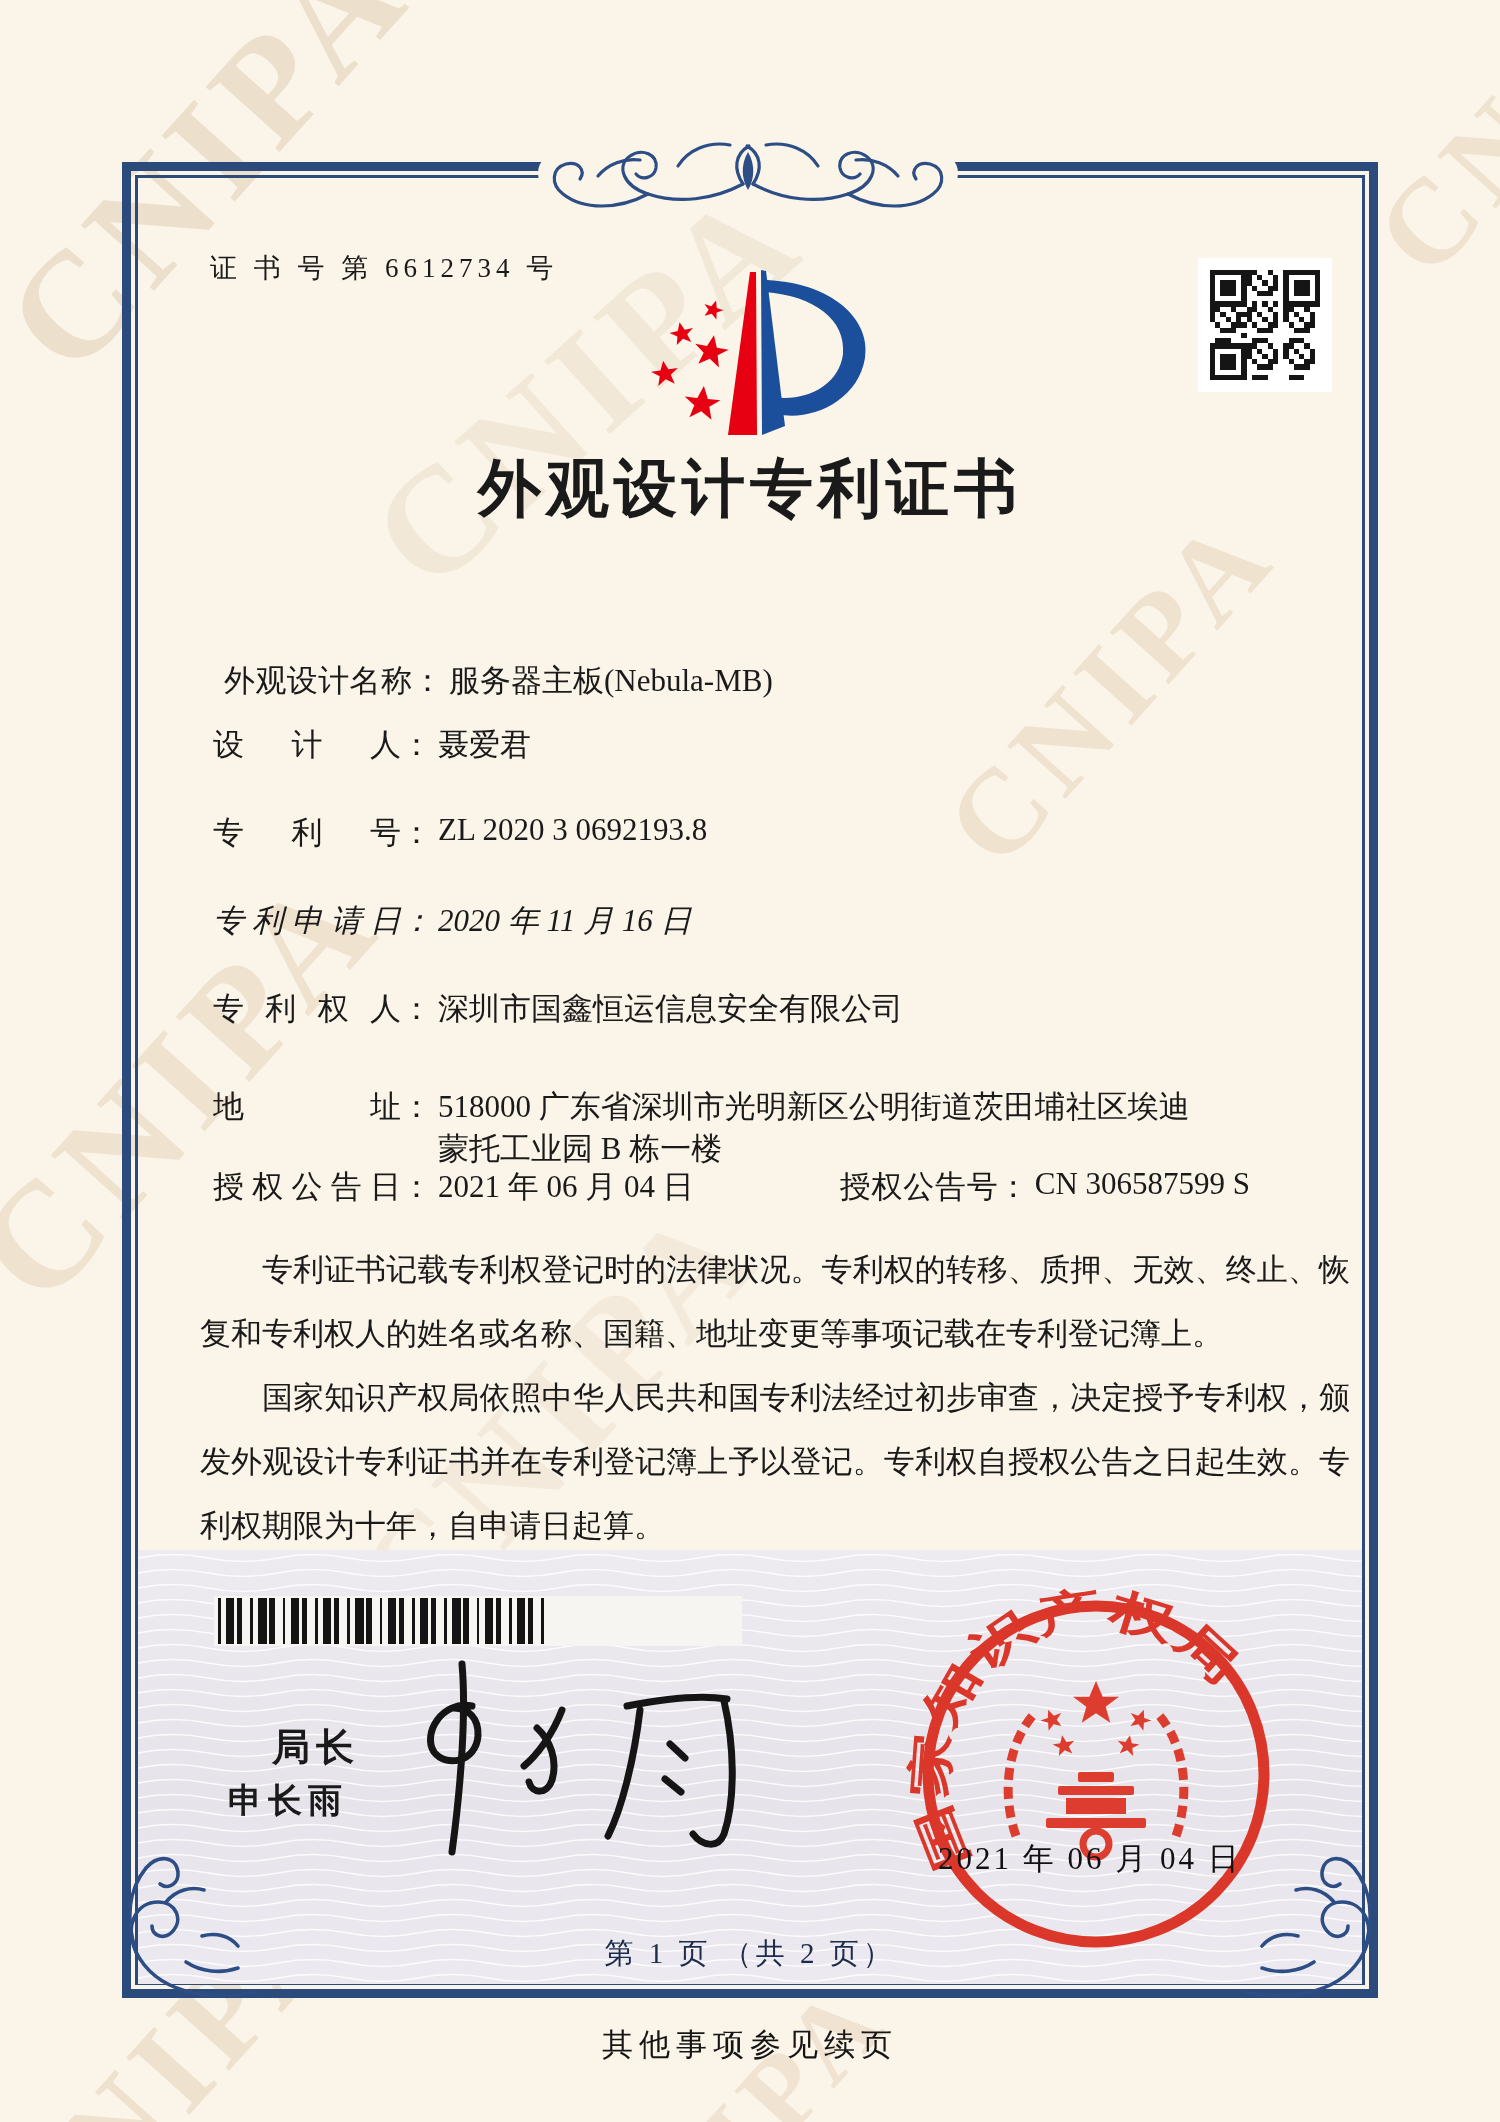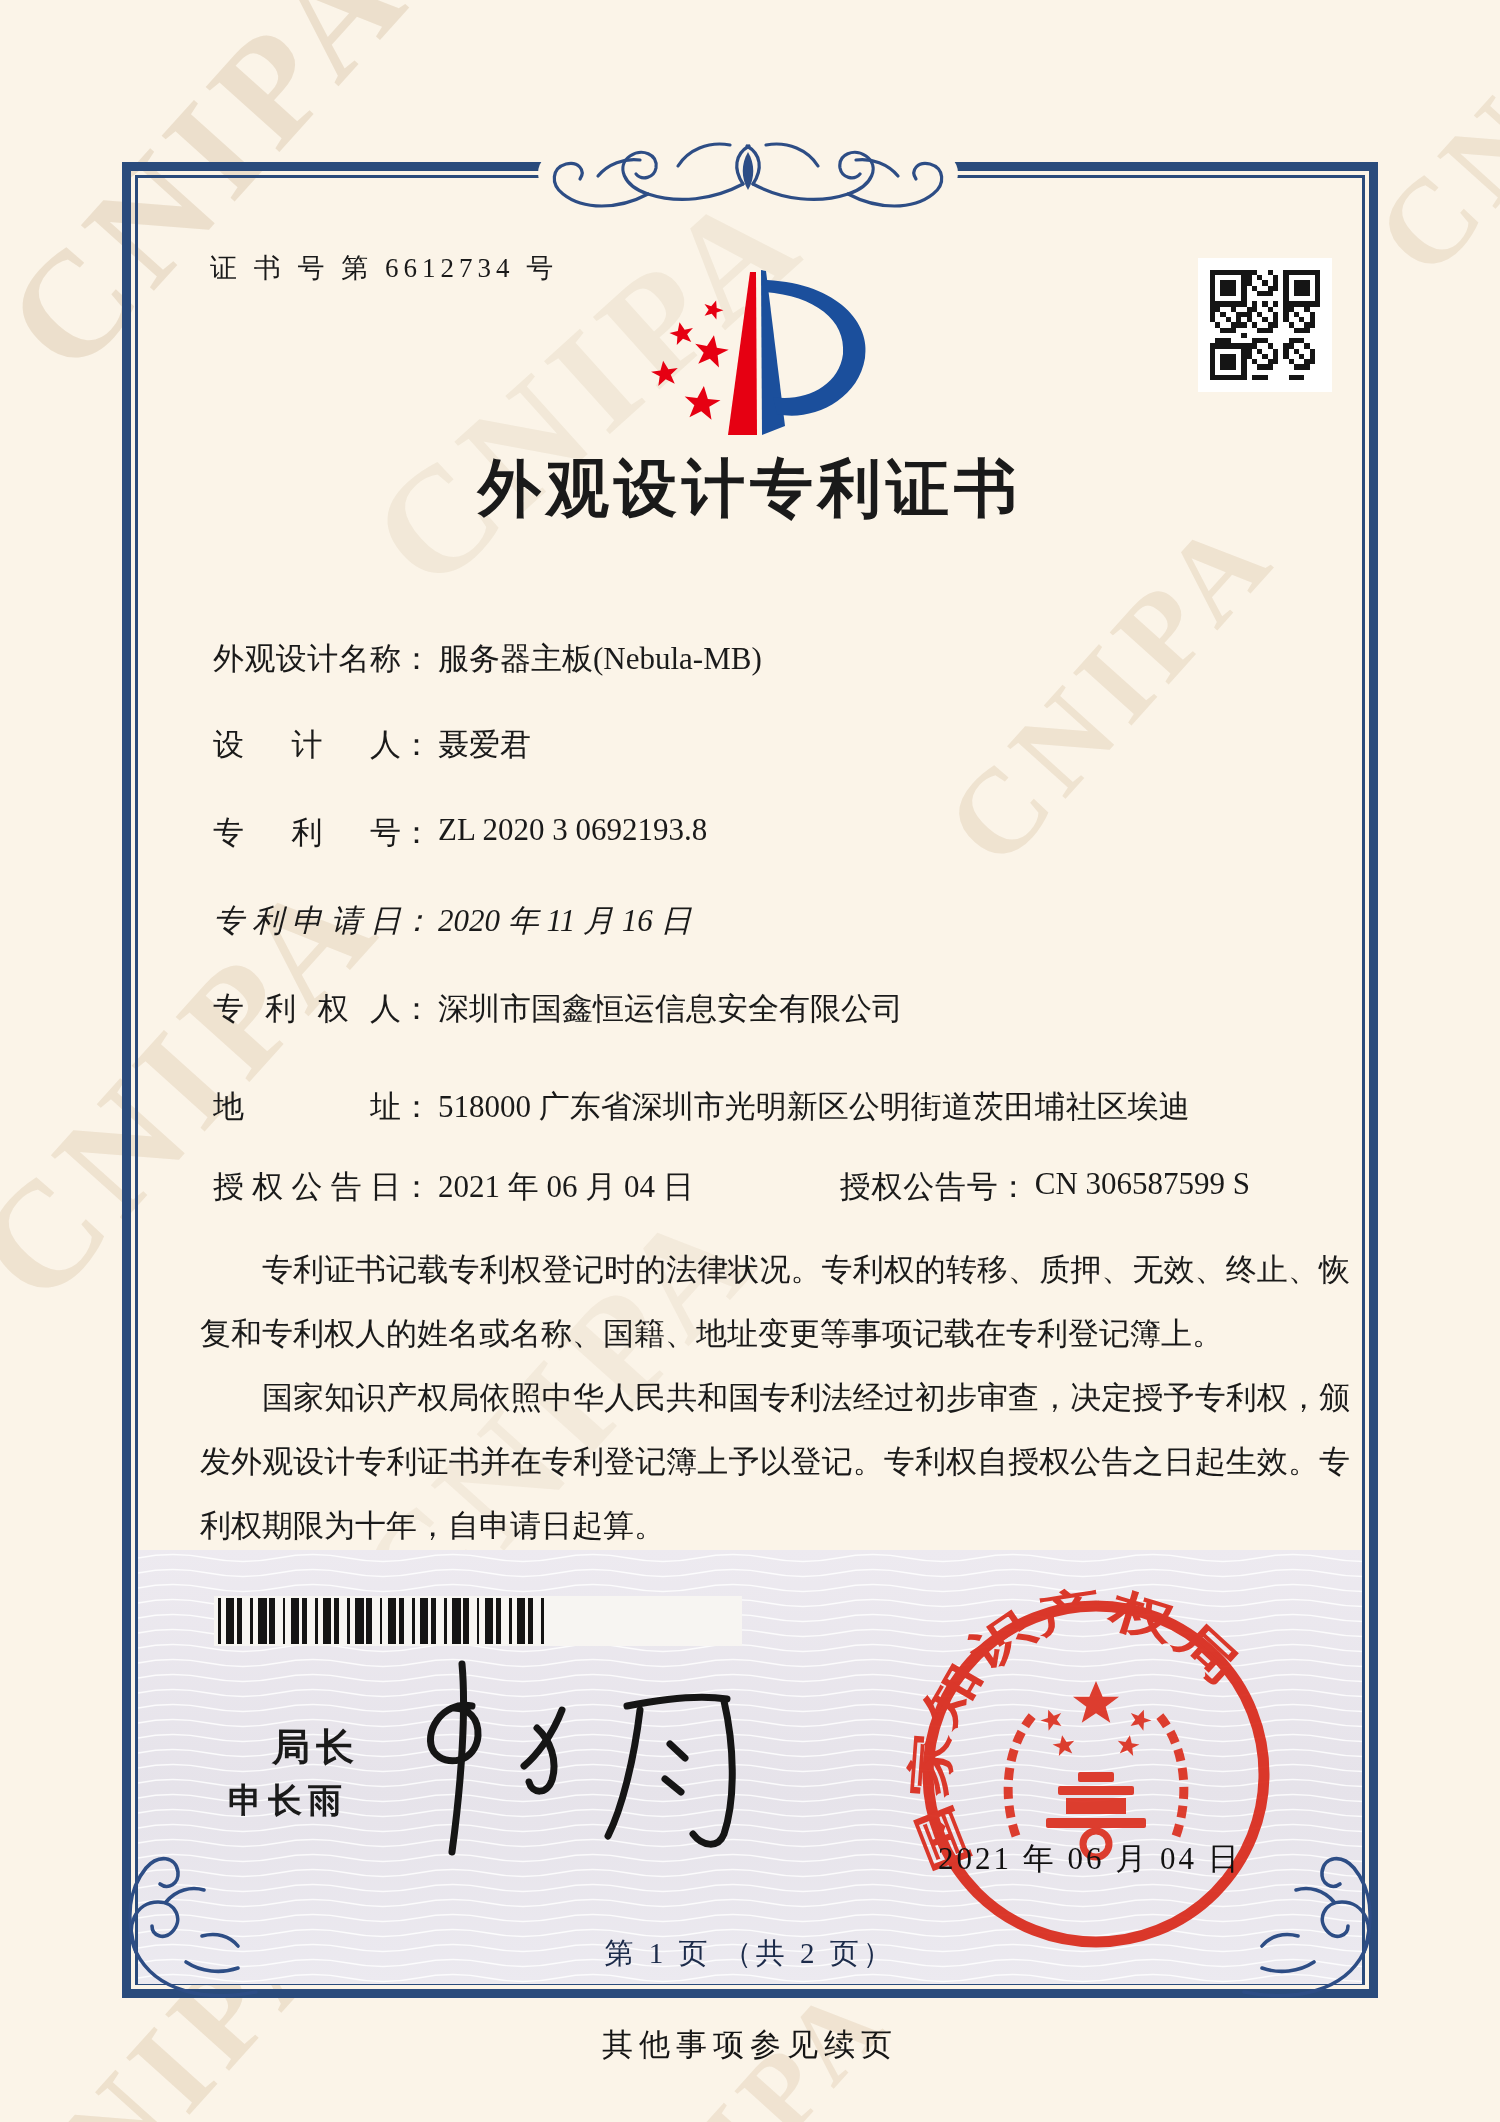--- a/index.html
+++ b/index.html
@@ -573,21 +573,21 @@
       <div class="qd"></div>
       <div class="qd"></div>
       <div></div>
       <div></div>
       <div></div>
     </div>
 </div>
 
 <div class="title">外观设计专利证书</div>
 
-<div class="frow" style="top:638px;">
+<div class="frow" style="top:660px;margin-left:11px;">
   <span class="flabel">外观设计名称</span>
     <span class="fcolon">：</span>
   <span class="fvalue">服务器主板(Nebula-MB)</span>
 </div>
 <div class="frow" style="top:724px;">
   <span class="flabel">设计人</span>
     <span class="fcolon">：</span>
   <span class="fvalue">聂爱君</span>
 </div>
 <div class="frow" style="top:812px;">
@@ -601,21 +601,21 @@
   <span class="fvalue">2020 年 11 月 16 日</span>
 </div>
 <div class="frow" style="top:988px;">
   <span class="flabel">专利权人</span>
     <span class="fcolon">：</span>
   <span class="fvalue">深圳市国鑫恒运信息安全有限公司</span>
 </div>
 <div class="frow" style="top:1086px;">
   <span class="flabel">地址</span>
     <span class="fcolon">：</span>
-  <span class="fvalue addr-val"><span>518000 广东省深圳市光明新区公明街道茨田埔社区埃迪</span></span>
+  <span class="fvalue addr-val"><span>518000 广东省深圳市光明新区公明街道茨田埔社区埃迪</span><span class="l2">蒙托工业园 B 栋一楼</span></span>
 </div>
 <div class="frow" style="top:1166px;">
   <span class="grant-pair">
     <span class="flabel">授权公告日</span>
       <span class="fcolon">：</span>
     <span class="fvalue">2021 年 06 月 04 日</span>
   </span>
   <span class="grant-pair" style="margin-left:146px;">
     <span class="flabel" style="width:158px;">授权公告号</span>
       <span class="fcolon">：</span>

